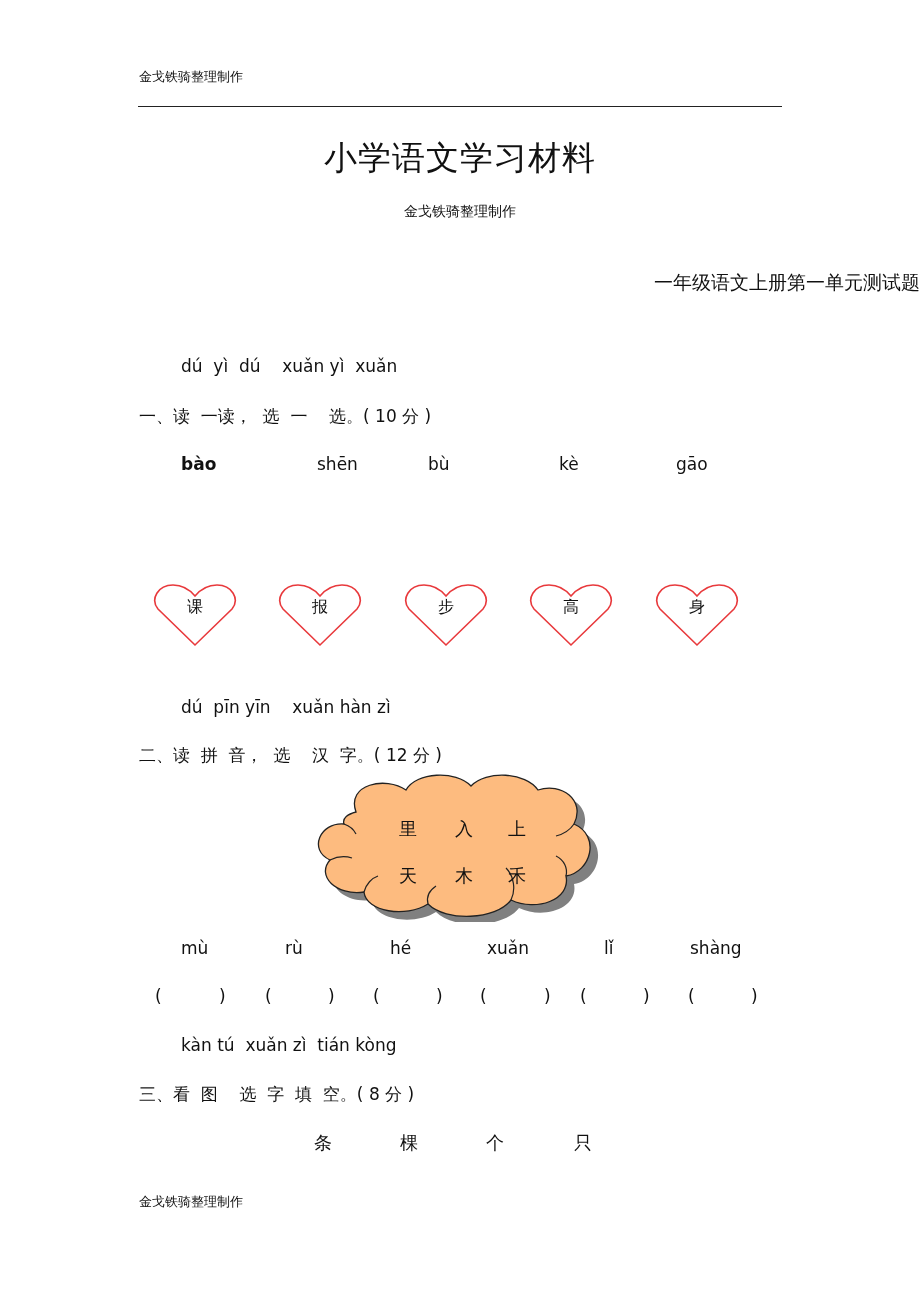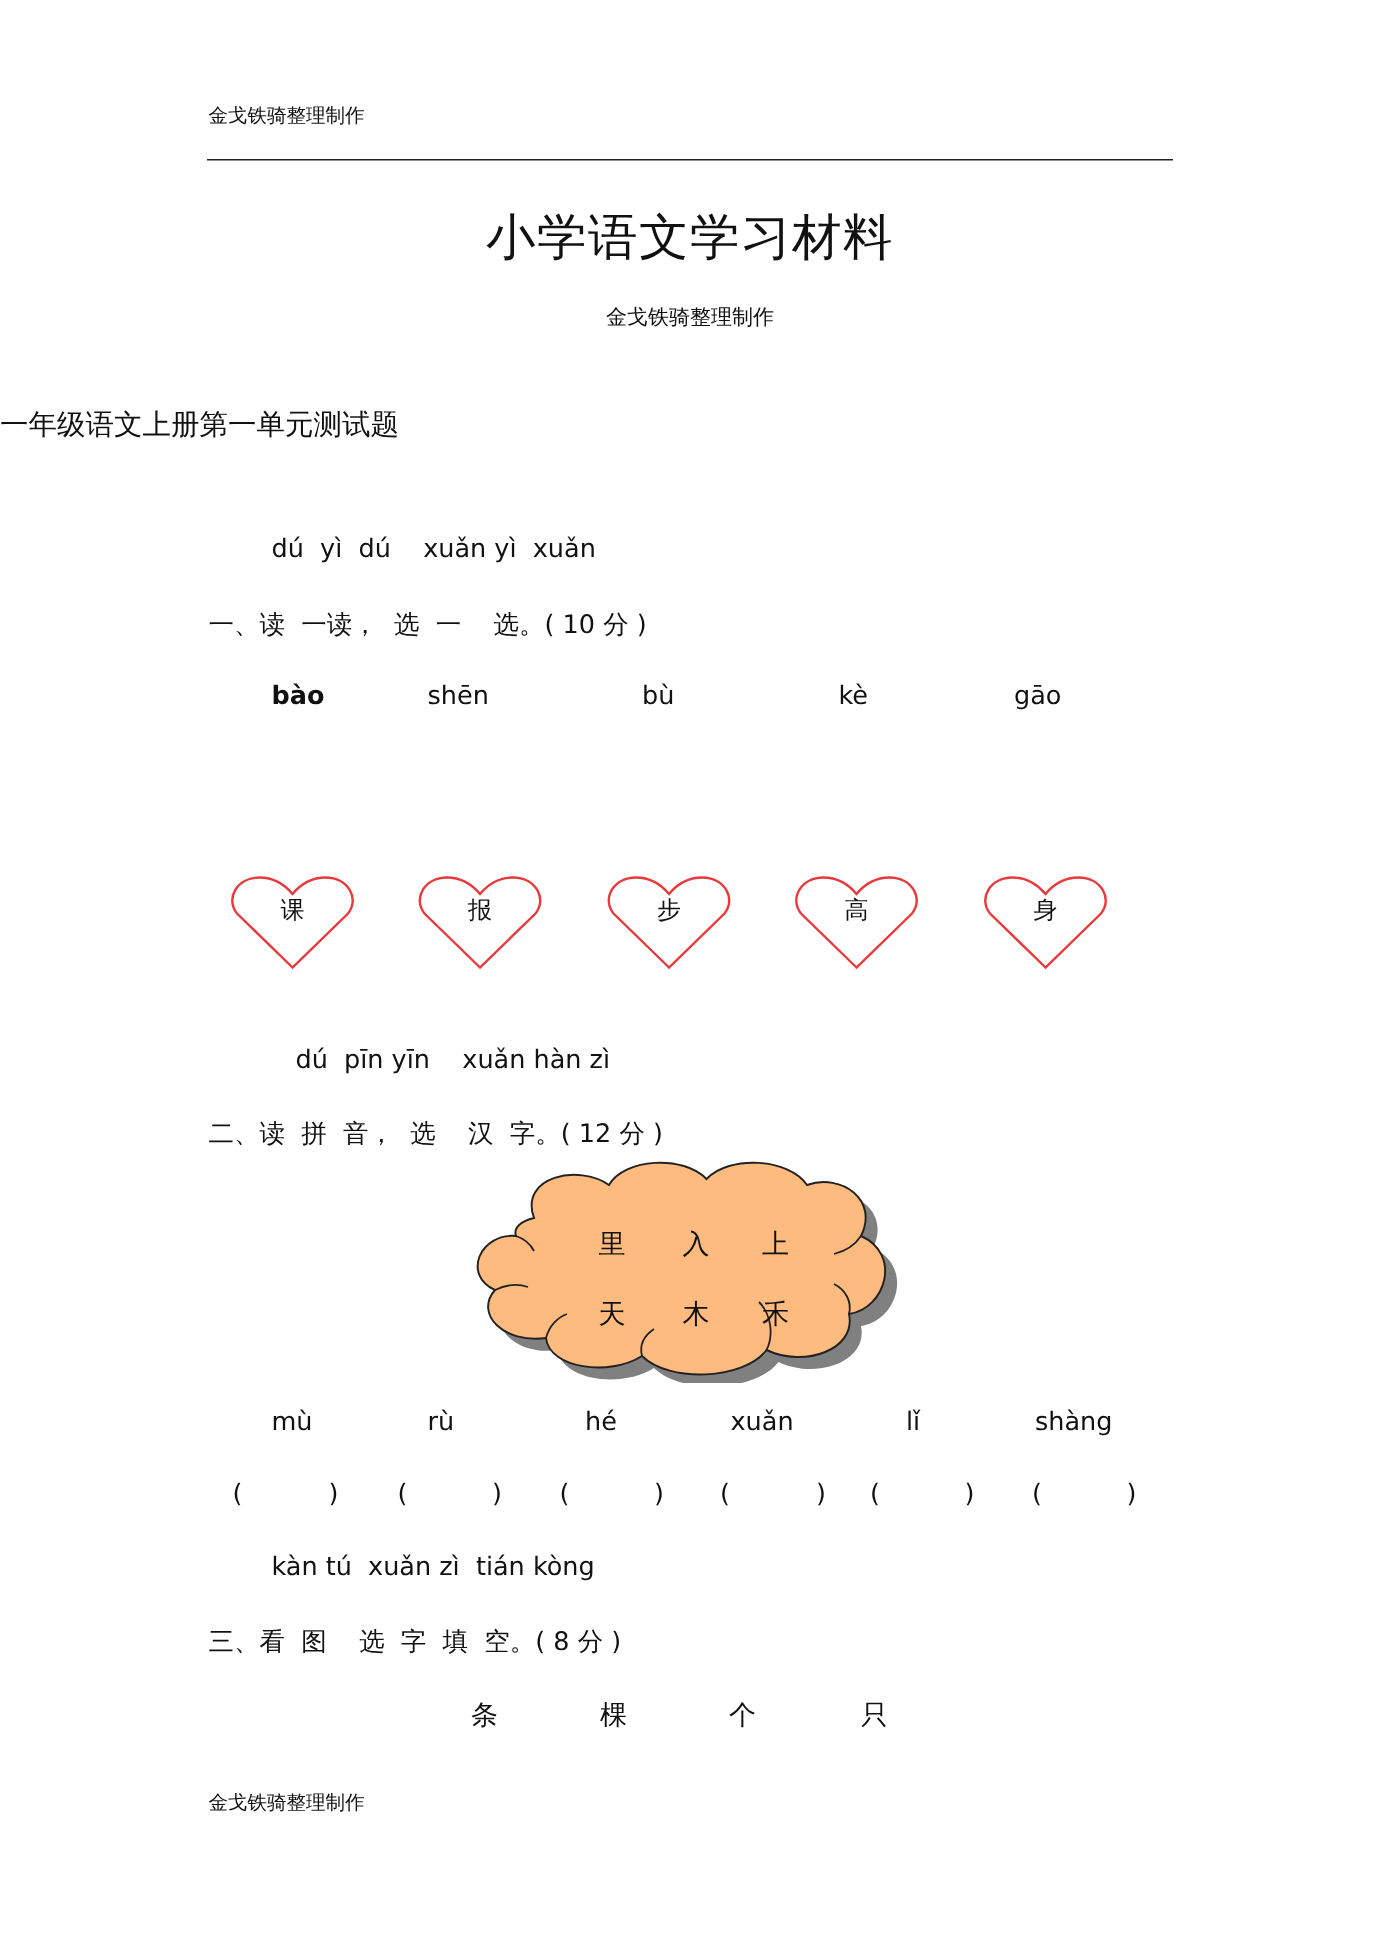--- a/index.html
+++ b/index.html
@@ -13,21 +13,21 @@
       position: relative;
       overflow: hidden;
       font-family: "DejaVu Sans", "Liberation Sans", sans-serif;
       color: #111111;
     }
     .abs { position: absolute; white-space: pre; }
     .header-text { left: 139px; top: 68px; font-size: 13px; }
     .header-rule { position: absolute; left: 138px; top: 106px; width: 644px; height: 1px; background: #222; }
     .main-title { left: 0; width: 920px; text-align: center; top: 136px; font-size: 33px; letter-spacing: 1px; }
     .sub-author { left: 0; width: 920px; text-align: center; top: 203px; font-size: 14px; }
-    .test-title { left: 0; width: 920px; text-align: left; top: 270px; font-size: 19px; }
+    .test-title { left: 0; width: 920px; text-align: right; top: 270px; font-size: 19px; }
     .pinyin { font-size: 17px; }
     .question { font-size: 17px; }
     .heart-wrap { position: absolute; width: 86px; height: 64px; }
     .heart-wrap svg { position: absolute; left: 0; top: 0; }
     .heart-char { position: absolute; left: 0; top: 14px; width: 86px; text-align: center; font-size: 16px; }
     .cloud-wrap { position: absolute; left: 316px; top: 772px; width: 290px; height: 150px; }
     .cloud-wrap svg { position: absolute; left: 0; top: 0; }
     .cloud-char { position: absolute; font-size: 18px; }
     .paren { font-size: 17px; }
     .measure { font-size: 18px; }
@@ -40,21 +40,21 @@
 <div class="header-rule"></div>
 
 <div class="abs main-title">小学语文学习材料</div>
 <div class="abs sub-author">金戈铁骑整理制作</div>
 <div class="abs test-title">一年级语文上册第一单元测试题</div>
 
 <div class="abs pinyin" style="left:181px; top:356px;">dú  yì  dú    xuǎn yì  xuǎn</div>
 <div class="abs question" style="left:139px; top:405px;">一、读  一读，  选  一    选。( 10 分 )</div>
 
 <div class="abs pinyin" style="left:181px; top:454px;font-weight:bold;">bào</div>
-<div class="abs pinyin" style="left:285px; top:454px;">shēn</div>
+<div class="abs pinyin" style="left:317px; top:454px;">shēn</div>
 <div class="abs pinyin" style="left:428px; top:454px;">bù</div>
 <div class="abs pinyin" style="left:559px; top:454px;">kè</div>
 <div class="abs pinyin" style="left:676px; top:454px;">gāo</div>
 
 <div class="heart-wrap" style="left:152px; top:583px;">
   <svg width="86" height="64" viewBox="0 0 86 64">
     <path d="M43 62 L6 26 C-2 16 6 2 21 2 C31 2 38 7 43 13 C48 7 55 2 65 2 C80 2 88 16 80 26 Z" fill="#ffffff" stroke="#e8393c" stroke-width="1.6"></path>
   </svg>
   <div class="heart-char">课</div>
 </div>
@@ -76,21 +76,21 @@
   </svg>
   <div class="heart-char">高</div>
 </div>
 <div class="heart-wrap" style="left:654px; top:583px;">
   <svg width="86" height="64" viewBox="0 0 86 64">
     <path d="M43 62 L6 26 C-2 16 6 2 21 2 C31 2 38 7 43 13 C48 7 55 2 65 2 C80 2 88 16 80 26 Z" fill="#ffffff" stroke="#e8393c" stroke-width="1.6"></path>
   </svg>
   <div class="heart-char">身</div>
 </div>
 
-<div class="abs pinyin" style="left:181px; top:697px;margin-left:16px;">dú  pīn yīn    xuǎn hàn zì</div>
+<div class="abs pinyin" style="left:181px; top:697px;">dú  pīn yīn    xuǎn hàn zì</div>
 <div class="abs question" style="left:139px; top:744px;">二、读  拼  音，  选    汉  字。( 12 分 )</div>
 
 <div class="cloud-wrap">
   <svg width="290" height="150" viewBox="0 0 290 150">
     <g transform="translate(8,8)" fill="#808080">
       <path d="M40 40 C30 12 70 4 90 18 C100 0 140 -2 155 14 C170 -2 210 0 222 18 C245 10 270 28 258 52 C285 64 275 100 250 104 C255 128 220 140 195 128 C180 148 130 150 112 132 C90 146 50 140 48 120 C20 124 0 104 14 88 C-8 78 4 50 28 52 C26 46 32 42 40 40 Z"></path>
     </g>
     <path d="M40 40 C30 12 70 4 90 18 C100 0 140 -2 155 14 C170 -2 210 0 222 18 C245 10 270 28 258 52 C285 64 275 100 250 104 C255 128 220 140 195 128 C180 148 130 150 112 132 C90 146 50 140 48 120 C20 124 0 104 14 88 C-8 78 4 50 28 52 C26 46 32 42 40 40 Z" fill="#fdbb7f" stroke="#222" stroke-width="1.3"></path>
     <path d="M28 52 C34 54 38 58 40 62" fill="none" stroke="#222" stroke-width="1.2"></path>
     <path d="M14 88 C22 84 30 84 36 86" fill="none" stroke="#222" stroke-width="1.2"></path>

